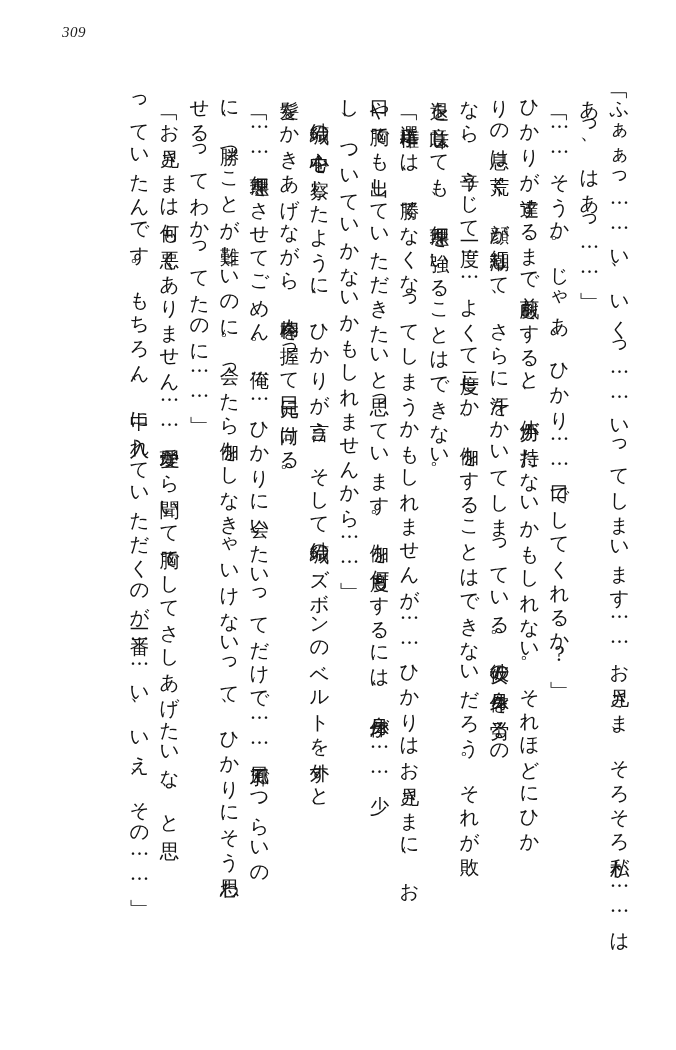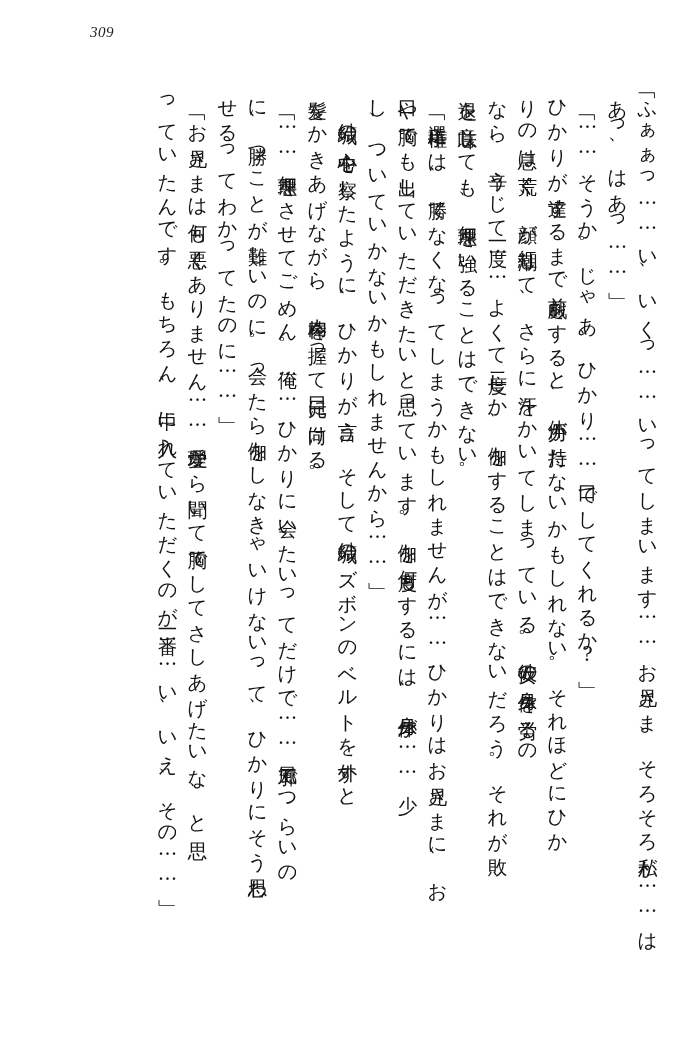--- a/index.html
+++ b/index.html
@@ -12,21 +12,20 @@
     height: 1050px;
     overflow: hidden;
     font-family: "Liberation Serif", serif;
     color: #111111;
   }
   .page {
     position: relative;
     width: 600px;
     height: 1050px;
     background: #ffffff;
-    margin-left: 28px;
   }
   .page-number {
     position: absolute;
     top: 24px;
     left: 62px;
     font-family: "Liberation Serif", serif;
     font-style: italic;
     font-size: 15px;
     color: #1a1a1a;
     letter-spacing: 0.5px;

